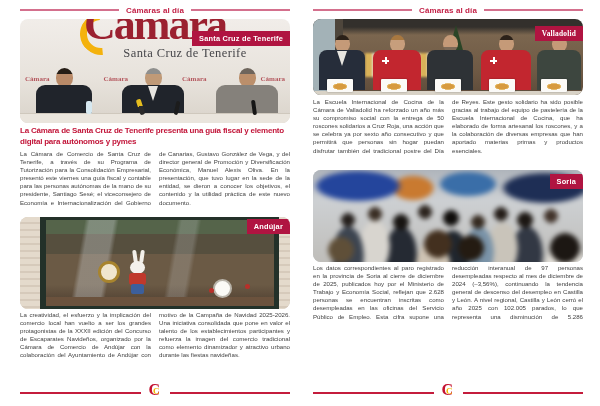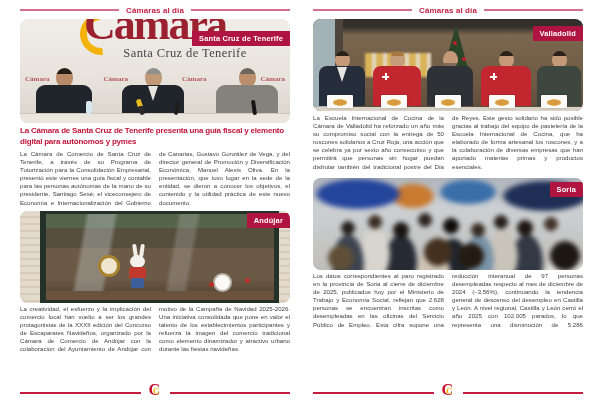--- a/index.html
+++ b/index.html
@@ -49,21 +49,21 @@
   .tfe-p3 .tors{background:#85817b;}
   .shirt{position:absolute;left:50%;top:1px;width:10px;height:15px;transform:translateX(-50%);background:#e7e5e0;clip-path:polygon(0 0,100% 0,50% 100%);}
   .tfe-table{position:absolute;left:0;right:0;bottom:0;height:9px;background:#eae5dd;border-top:1px solid #cfc8bd;z-index:3;}
   .mic{position:absolute;z-index:4;border-radius:2px;}
   .mic-y{left:118px;bottom:8px;width:5px;height:16px;background:linear-gradient(#e5bd1e 0 45%,#2a2a2a 45%);transform:rotate(-18deg);}
   .mic-d1{left:155px;bottom:8px;width:4px;height:14px;background:#1c1c1c;transform:rotate(12deg);}
   .mic-d2{left:232px;bottom:8px;width:4px;height:15px;background:#161616;transform:rotate(-8deg);}
   .bottle{position:absolute;left:66px;bottom:9px;width:6px;height:13px;background:#d6e8f0;border-radius:2px;z-index:4;}
 
   
-  .ph-and{height:92px;margin-top:3px;background:#cfc5b8;}
+  .ph-and{height:92px;margin-top:9px;background:#cfc5b8;}
   .and-wall{position:absolute;top:0;bottom:0;background:repeating-linear-gradient(180deg,#e4dacc 0 5px,#d6cabb 5px 7px);z-index:1;}
   .and-wall-l{left:0;width:20px;}
   .and-wall-r{right:0;width:11px;}
   .and-frame{position:absolute;left:20px;right:11px;top:0;bottom:0;background:#233129;z-index:1;}
   .and-glass{position:absolute;left:26px;right:16px;top:3px;bottom:3px;background:linear-gradient(180deg,#55644a 0 14px,#564f3e 14px 40%,#6b5a45 40% 75%,#4e3e30);z-index:1;}
   .and-glass::after{content:"";position:absolute;inset:0;background:linear-gradient(100deg,transparent 16%,rgba(218,223,227,.32) 18% 28%,transparent 30% 54%,rgba(212,216,219,.22) 56% 62%,transparent 64%);}
   .and-shelf{position:absolute;left:26px;right:16px;bottom:3px;height:9px;background:#6b523d;z-index:2;}
   .and-rabbit{position:absolute;left:106px;bottom:12px;width:24px;height:47px;z-index:3;}
   .and-rabbit .ear{position:absolute;top:0;width:4px;height:13px;background:#f2efe9;border-radius:2px;}
   .and-rabbit .ear.l{left:7px;transform:rotate(-8deg);}
@@ -71,21 +71,21 @@
   .and-rabbit .rhead{position:absolute;top:11px;left:4px;width:15px;height:13px;background:#f4f1ec;border-radius:50%;}
   .and-rabbit .rvest{position:absolute;top:23px;left:3px;width:17px;height:12px;background:#c0392c;border-radius:3px;}
   .and-rabbit .rpants{position:absolute;top:34px;left:5px;width:13px;height:10px;background:#3c5f9c;border-radius:2px;}
   .and-clock1{position:absolute;left:78px;bottom:26px;width:16px;height:16px;border-radius:50%;background:#f0e6cf;border:3px solid #a8842e;z-index:3;}
   .and-clock2{position:absolute;right:58px;bottom:11px;width:15px;height:15px;border-radius:50%;background:#fbfaf6;border:2px solid #b9b4aa;z-index:3;}
   .and-dot{position:absolute;width:5px;height:5px;border-radius:50%;background:#b8302a;z-index:3;}
   .and-dot.d1{right:76px;bottom:16px;}
   .and-dot.d2{right:40px;bottom:20px;}
 
   
-  .ph-vll{height:92px;background:linear-gradient(180deg,#33302c 0 8px,#7b664f 16px,#6e5944 70%,#5d4b3a);}
+  .ph-vll{height:76px;background:linear-gradient(180deg,#33302c 0 8px,#7b664f 16px,#6e5944 70%,#5d4b3a);font-family:Liberation Serif, serif;}
   .vll-window{position:absolute;left:0;top:0;bottom:0;width:30px;background:linear-gradient(90deg,#a3b2b7 0 22px,#4e463c 22px);z-index:1;}
   .vll-tree{position:absolute;left:128px;top:6px;width:0;height:0;border-left:15px solid transparent;border-right:15px solid transparent;border-bottom:54px solid #2b4527;z-index:2;}
   .vll-ball{position:absolute;width:4px;height:4px;border-radius:50%;background:#c61f2c;z-index:3;}
   .vll-ball.b1{left:140px;top:22px;}.vll-ball.b2{left:149px;top:38px;}.vll-ball.b3{left:133px;top:46px;}
   .vll-stack{position:absolute;left:52px;top:34px;width:66px;height:24px;background:repeating-linear-gradient(90deg,#ecc25c 0 7px,#f6ecd6 7px 11px);opacity:.85;filter:blur(1px);z-index:2;}
   .vll-person{position:absolute;bottom:5px;z-index:4;}
   .vll-person .hd{width:15px;height:17px;border-radius:50% 50% 46% 46%;background:linear-gradient(#2b2119 0 32%,#c59a78 32%);margin:0 auto;}
   .vll-person .tors{margin-top:-2px;border-radius:8px 8px 0 0;height:40px;background:#262d3a;position:relative;}
   .vll-q1{left:6px;width:46px;}
   .vll-q2{left:60px;width:48px;}
@@ -97,21 +97,21 @@
   .vll-q4{left:168px;width:50px;}
   .vll-q4 .tors{background:#c2262f;}
   .vll-q5{left:224px;width:44px;}
   .vll-q5 .tors{background:#3d463f;}
   .cross{position:absolute;left:9px;top:7px;width:7px;height:7px;background:linear-gradient(#fff,#fff) center/7px 2px no-repeat,linear-gradient(#fff,#fff) center/2px 7px no-repeat;}
   .vll-box{position:absolute;bottom:3px;width:26px;height:13px;border-radius:1px;z-index:5;background-color:#fbfaf7;background-image:radial-gradient(ellipse 10px 4.5px at 50% 58%,#d79a3e 55%,#e9c77f 72%,rgba(0,0,0,0) 74%);box-shadow:0 0 2px rgba(0,0,0,.35);}
   .vbx1{left:14px;}.vbx2{left:68px;}.vbx3{left:122px;}.vbx4{left:176px;}.vbx5{left:228px;}
   .vll-counter{position:absolute;left:0;right:0;bottom:0;height:4px;background:#d8d2c6;z-index:4;}
 
   
-  .ph-sor{height:92px;margin-top:4px;background:#c2c6ca;}
+  .ph-sor{height:92px;margin-top:12px;background:#c2c6ca;}
   .ph-sor::before{content:"";position:absolute;inset:-8px;filter:blur(2.5px);background:
     radial-gradient(circle 13px at 36px 88px,#5f4f38 97%,rgba(0,0,0,0)),
     radial-gradient(circle 14px at 133px 82px,#43301f 97%,rgba(0,0,0,0)),
     radial-gradient(circle 13px at 166px 86px,#241b12 97%,rgba(0,0,0,0)),
     radial-gradient(circle 15px at 260px 86px,#1c1713 97%,rgba(0,0,0,0)),
     radial-gradient(circle 7px at 43px 58px,#241f1c 97%,rgba(0,0,0,0)),
     radial-gradient(circle 7px at 70px 52px,#3a2e24 97%,rgba(0,0,0,0)),
     radial-gradient(circle 8px at 96px 60px,#181512 97%,rgba(0,0,0,0)),
     radial-gradient(circle 7px at 120px 50px,#2c241e 97%,rgba(0,0,0,0)),
     radial-gradient(circle 8px at 146px 56px,#0f0d0b 97%,rgba(0,0,0,0)),

